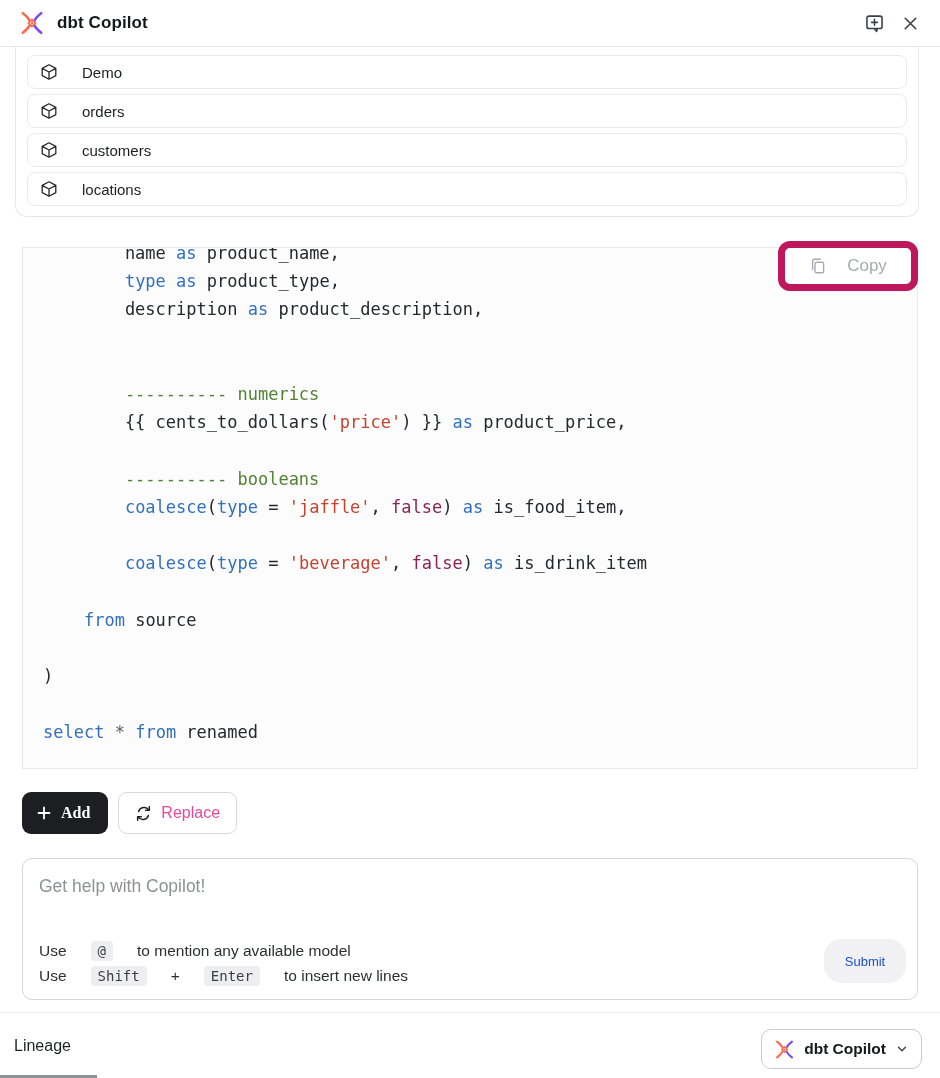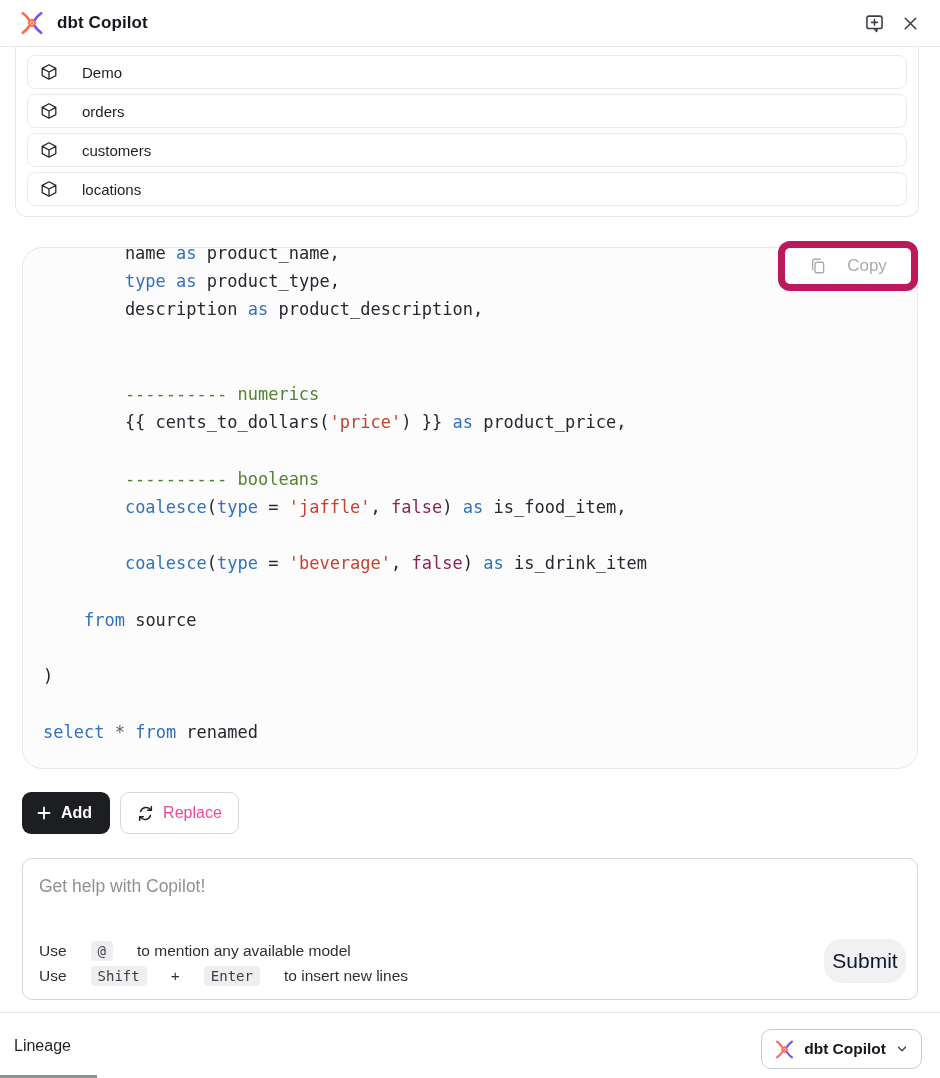--- a/index.html
+++ b/index.html
@@ -19,57 +19,57 @@
   
   .models-card { position:absolute; left:15px; top:47px; width:904px; height:170px;
     border:1px solid #e7e8ea; border-top:none; border-radius:0 0 12px 12px;
     padding:8px 11px; display:flex; flex-direction:column; gap:5px; background:#fff; }
   .model-chip { height:34px; border:1px solid #e9eaec; border-radius:8px; background:#fff;
     display:flex; align-items:center; gap:24px; padding:0 12px; cursor:pointer; }
   .model-chip .chip-label { font-size:15px; color:#1c1e22; }
 
   
   .code-card { position:absolute; left:22px; top:247px; width:896px; height:522px;
-    border:1px solid #e8e9eb; border-radius:20px; background:#fcfcfd; overflow:hidden; }
+    border:1px solid #e8e9eb; border-radius:0; background:#fcfcfd; overflow:hidden; }
   #code-pre { font-family:"DejaVu Sans Mono", monospace; font-size:17px; line-height:28.2px;
     padding:0 16px 14px 20px; margin-top:-9px; white-space:pre; color:var(--plain,#24292f); }
   .code-line { white-space:pre; }
   .tok-p { color:var(--plain,#24292f); }
   .tok-k { color:var(--kw,#3170c0); }
   .tok-c { color:var(--cmt,#538234); }
   .tok-s { color:var(--str,#c5432e); }
   .tok-l { color:var(--lit,#8b2252); }
   .tok-o { color:var(--op,#57606a); }
   .copy-btn { position:absolute; left:778px; top:241px; width:140px; height:50px;
     background:#fff; border:7px solid #be185d; border-radius:12px;
     display:flex; align-items:center; justify-content:center; gap:20px;
     font-size:17px; color:#a7aaaf; cursor:pointer; box-shadow:0 1px 2px rgba(0,0,0,.04); z-index:3;
     font-family:"Liberation Sans", sans-serif; }
 
   
   .action-row { position:absolute; left:22px; top:792px; display:flex; gap:10px; }
   .btn-add { height:42px; padding:0 18px 0 14px; background:#1c1e22; color:#fff; border:none;
     border-radius:9px; font-size:16px; font-weight:700; display:flex; align-items:center; gap:9px;
-    cursor:pointer; font-family:Liberation Sans, sans-serif; }
+    cursor:pointer; font-family:Liberation Serif, serif; }
   .btn-replace { height:42px; padding:0 16px; background:#fff; color:#ec4899;
     border:1px solid #d6d8db; border-radius:9px; font-size:16px; display:flex; align-items:center;
     gap:9px; cursor:pointer; font-family:"Liberation Sans", sans-serif; }
 
   
   .prompt-card { position:absolute; left:22px; top:858px; width:896px; height:142px;
     border:1px solid #d4d6da; border-radius:10px; background:#fff; }
   .prompt-input { position:absolute; left:16px; top:17px; right:120px; font-size:17.5px;
     color:#8e9296; outline:none; min-height:24px; cursor:text; }
   .hints { position:absolute; left:16px; bottom:13px; font-size:15.5px; color:#2c2f34;
     display:flex; flex-direction:column; gap:5px; }
   .hint-line { display:flex; align-items:center; gap:24px; }
   kbd { font-family:"DejaVu Sans Mono", monospace; font-size:14px; color:#3a3d42;
     background:#eeeef0; border-radius:4px; padding:2px 7px; }
   .btn-submit { position:absolute; right:11px; bottom:16px; width:82px; height:44px;
-    background:#f1f1f3; color:#0f172a; border:none; border-radius:18px; font-size:21px;
+    background:#f1f1f3; color:#1d4ed8; border:none; border-radius:18px; font-size:13px;
     cursor:default; font-family:"Liberation Sans", sans-serif; }
 
   
   .footer { position:absolute; left:0; top:1012px; width:940px; height:66px;
     border-top:1px solid #e8e9eb; background:#fff;padding-left:19px; }
   .lineage-tab { position:absolute; left:14px; top:24px; font-size:16px; color:#1f2226; cursor:pointer; }
   .tab-indicator { position:absolute; left:0; bottom:0; width:97px; height:3px; background:#8e9196; }
   .model-selector { position:absolute; right:18px; top:16px; height:40px; padding:0 12px 0 12px;
     background:#fff; border:1px solid #c9cbd0; border-radius:10px; display:flex; align-items:center;
     gap:9px; cursor:pointer; font-family:"Liberation Sans", sans-serif; }

